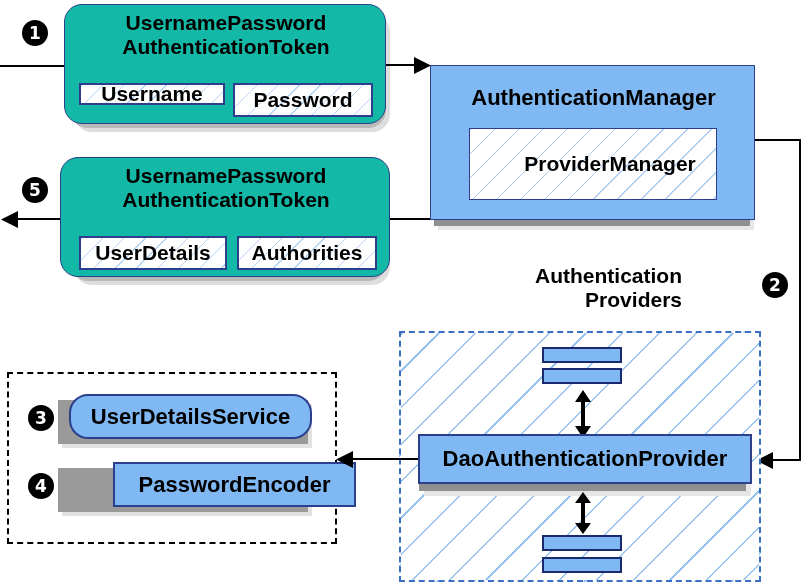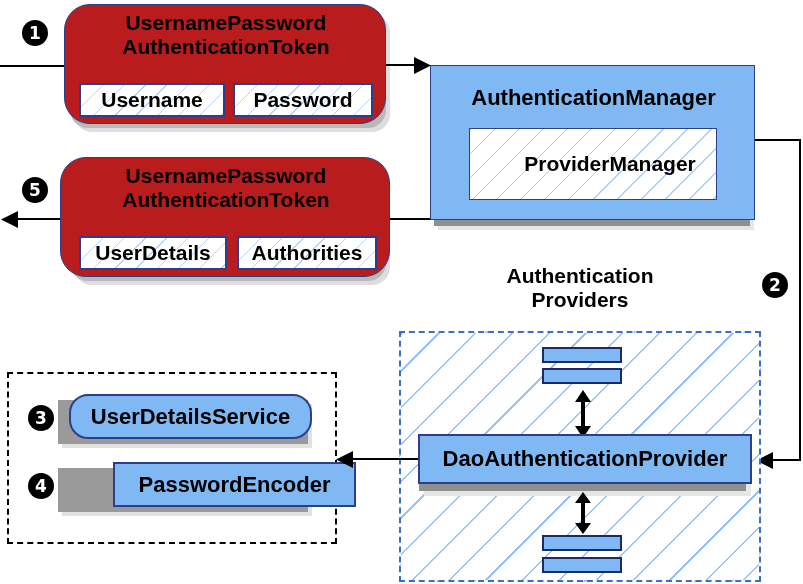--- a/index.html
+++ b/index.html
@@ -48,23 +48,23 @@
   
   .shadow-dark {
     background: #9a9a9a;
   }
   .shadow-light {
     background: #e2e2e2;
   }
 
   
   .token-box {
-    background: #b91c1c;
+    background: #14b8a6;
     border: 1.5px solid #2b3f8c;
-    border-radius: 26px;
+    border-radius: 18px;
     box-sizing: border-box;
   }
   .token-shadow {
     background: #b9b9b9;
     border-radius: 18px;
   }
   .token-shadow2 {
     background: #dedede;
     border-radius: 18px;
   }
@@ -176,21 +176,21 @@
 
   <div class="abs hline" style="left:0px; top:65px; width:78px;"></div>
 
   <div class="abs badge" style="left:22px; top:20px;">1</div>
 
   <div class="abs token-shadow2" style="left:74px; top:14px; width:316px; height:118px;"></div>
   <div class="abs token-shadow" style="left:70px; top:10px; width:316px; height:118px;"></div>
   <div class="abs token-box" style="left:64px; top:4px; width:322px; height:120px;">
     <div class="lbl token-title abs" style="left:0px; top:6px; width:322px;">UsernamePassword
 AuthenticationToken</div>
-    <div class="field abs" style="left:14px; top:78px; width:146px; height:34px;">Username</div>
+    <div class="field abs" style="left:14px; top:78px; width:146px; height:22px;">Username</div>
     <div class="field abs" style="left:168px; top:78px; width:140px; height:34px;">Password</div>
   </div>
 
   <div class="abs hline" style="left:386px; top:64px; width:32px;"></div>
   <svg class="abs arrow" style="left:414px; top:57px;" width="18" height="17" viewBox="0 0 18 17">
     <polygon points="0,0 17,8.5 0,17" fill="#000000"></polygon>
   </svg>
 
   <div class="abs sq-shadow-light" style="left:438px; top:75px; width:316px; height:155px;"></div>
   <div class="abs sq-shadow-dark" style="left:434px; top:71px; width:316px; height:155px;"></div>
@@ -219,21 +219,21 @@
   <div class="abs token-shadow" style="left:70px; top:163px; width:316px; height:118px;"></div>
   <div class="abs token-box" style="left:60px; top:157px; width:330px; height:120px;">
     <div class="lbl token-title abs" style="left:0px; top:6px; width:330px;">UsernamePassword
 AuthenticationToken</div>
     <div class="field abs" style="left:18px; top:78px; width:148px; height:34px;">UserDetails</div>
     <div class="field abs" style="left:176px; top:78px; width:140px; height:34px;">Authorities</div>
   </div>
 
   <div class="abs hline" style="left:390px; top:218px; width:40px;"></div>
 
-  <div class="abs section-title" style="left:478px; top:264px; width:204px;">Authentication
+  <div class="abs section-title" style="left:478px; top:264px; width:204px;text-align:right;">Authentication
 Providers</div>
 
   <div class="abs providers-region" style="left:399px; top:331px; width:362px; height:251px;"></div>
 
   <div class="abs bar" style="left:542px; top:347px; width:80px; height:16px;"></div>
   <div class="abs bar" style="left:542px; top:368px; width:80px; height:16px;"></div>
 
   <svg class="abs arrow" style="left:572px; top:390px;" width="22" height="48" viewBox="0 0 22 48">
     <line x1="11" y1="6" x2="11" y2="42" stroke="#000000" stroke-width="4"></line>
     <polygon points="11,0 19,12 3,12" fill="#000000"></polygon>

